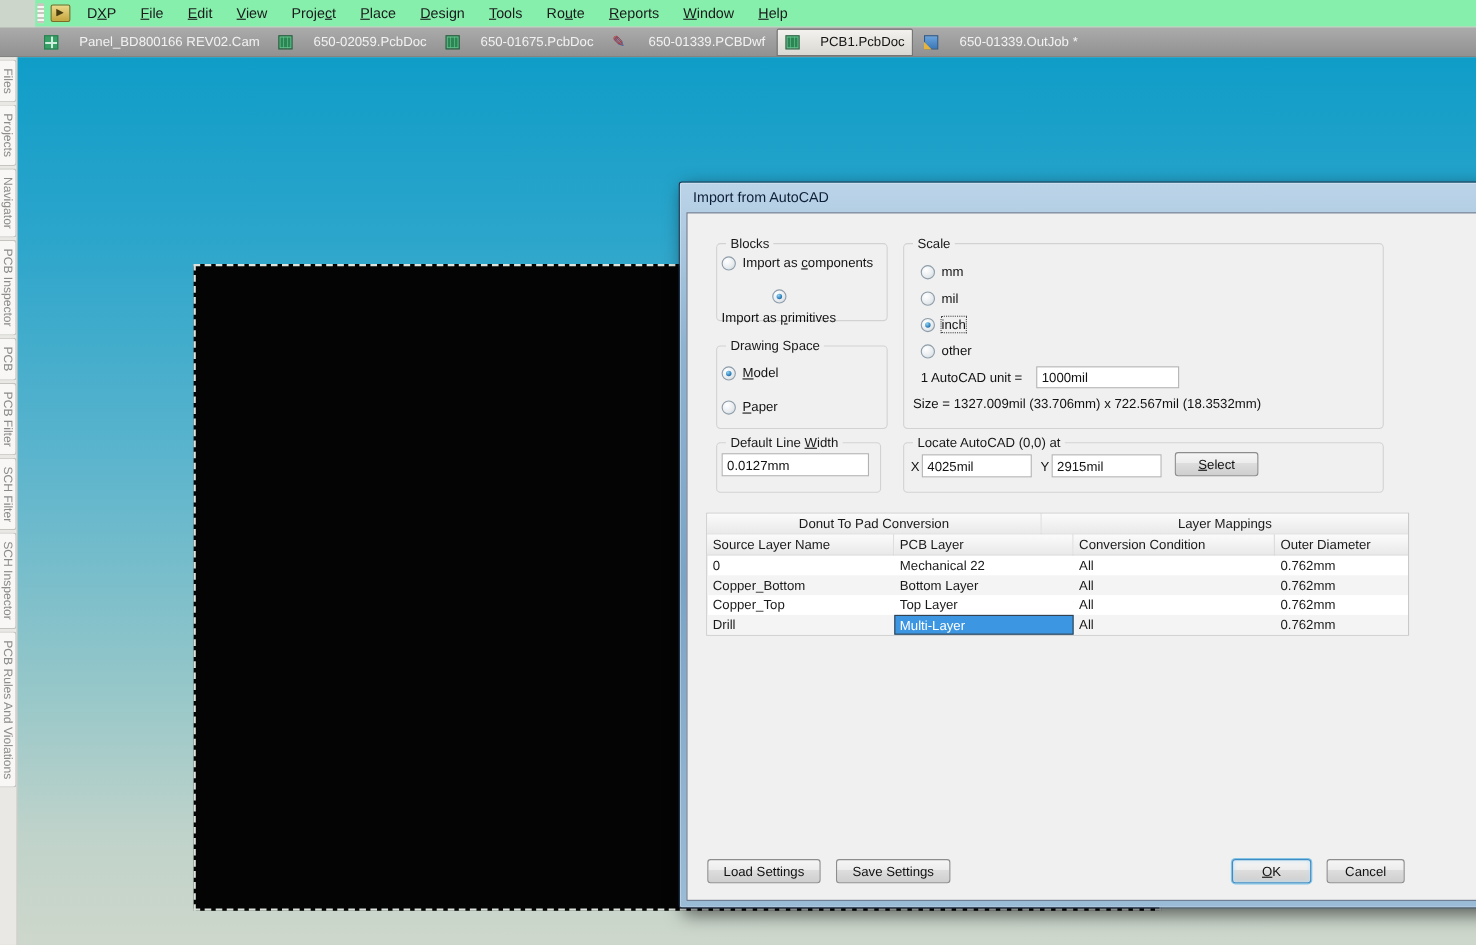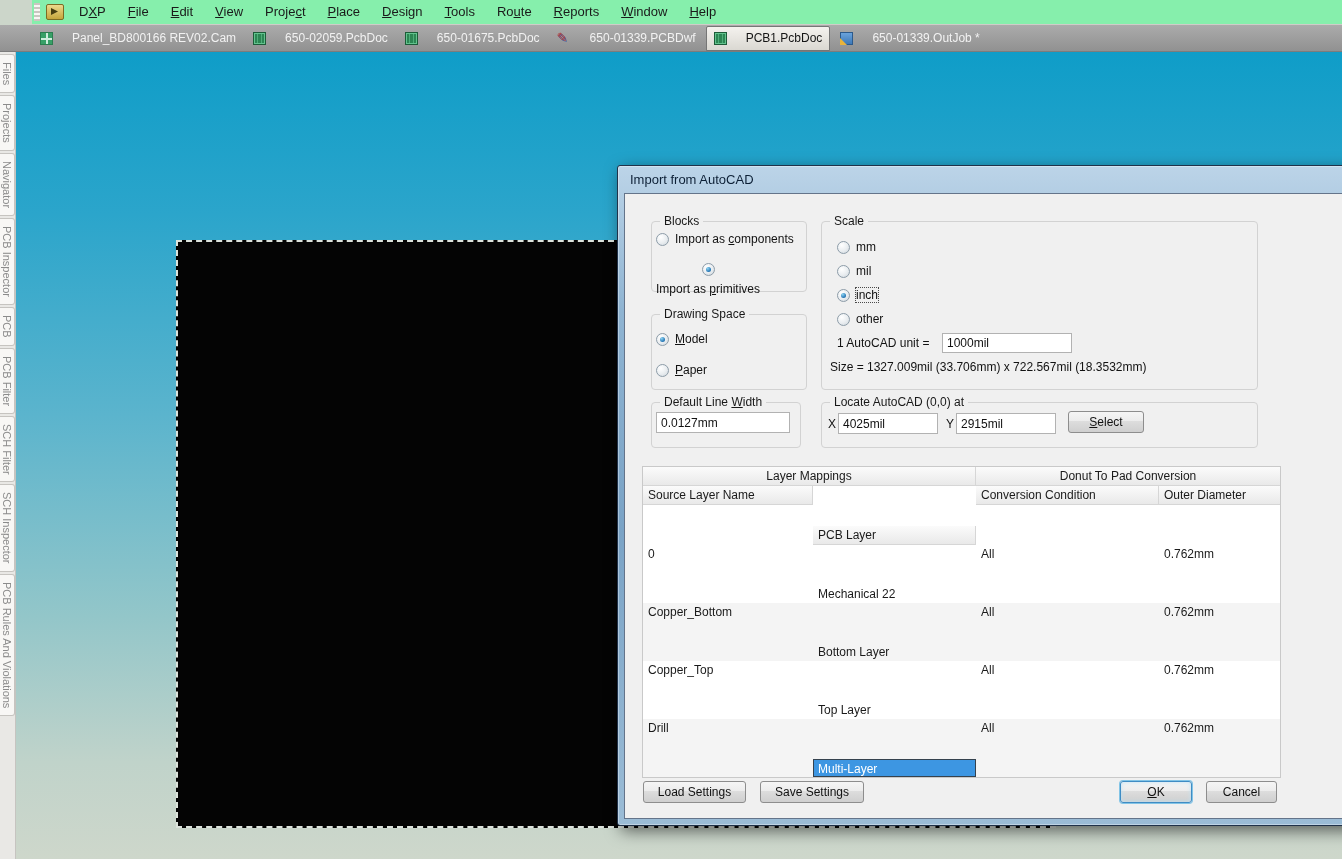--- a/index.html
+++ b/index.html
@@ -89,21 +89,21 @@
         font-size:12px;box-sizing:content-box;}
   .g-row{display:flex;}
   .g-grouphead .g-cell, .g-colhead .g-cell{
         background:linear-gradient(#fbfbfb,#e9e9e9);border-right:1px solid #d6d6d6;border-bottom:1px solid #d6d6d6;
         height:19px;line-height:19px;box-sizing:border-box;color:#1a1a1a;}
   .g-grouphead .g-cell{text-align:center;}
   .g-colhead .g-cell{padding-left:5px;text-align:left;}
   .g-cell:last-child{border-right:none;}
   .g-body .g-cell{height:18px;line-height:18px;box-sizing:border-box;padding-left:5px;color:#1a1a1a;}
   .g-body .g-row:nth-child(even){background:#f4f4f4;}
-  .c0{width:170px;flex:none;} .c1{width:163px;flex:none;margin-top:40px;} .c2{width:183px;flex:none;} .c3{width:121px;flex:none;}
+  .c0{width:170px;flex:none;} .c1{width:163px;flex:none;} .c2{width:183px;flex:none;} .c3{width:121px;flex:none;}
   .w01{width:333px;flex:none;} .w23{width:304px;flex:none;}
   .dim{color:#bdbdbd;}
   .cell-sel{background:#3d96e2 !important;color:#fff !important;border:1px solid #35424e;padding-left:4px !important;}
 </style>
 </head>
 <body>
 
 <div class="screen">
 
   <div class="menubar">
@@ -227,22 +227,22 @@
         <span class="legend">Locate AutoCAD (0,0) at</span>
       </div>
       <div class="plain-label" style="left:203px;top:223px;">X</div>
       <input class="tinput" style="left: 213px; top: 219px; width: 100px; height: 21px;" value="4025mil">
       <div class="plain-label" style="left:321px;top:223px;">Y</div>
       <input class="tinput" style="left: 331px; top: 219px; width: 100px; height: 21px;" value="2915mil">
       <div class="btn" style="left:443px;top:217px;width:76px;height:22px;"><u>S</u>elect</div>
 
       <div class="grid">
         <div class="g-row g-grouphead">
+          <div class="g-cell w23">Donut To Pad Conversion</div>
           <div class="g-cell w01">Layer Mappings</div>
-          <div class="g-cell w23">Donut To Pad Conversion</div>
         </div>
         <div class="g-row g-colhead">
           <div class="g-cell c0">Source Layer Name</div>
           <div class="g-cell c1">PCB Layer</div>
           <div class="g-cell c2">Conversion Condition</div>
           <div class="g-cell c3">Outer Diameter</div>
         </div>
         <div class="g-body">
           <div class="g-row">
             <div class="g-cell c0">0</div>

